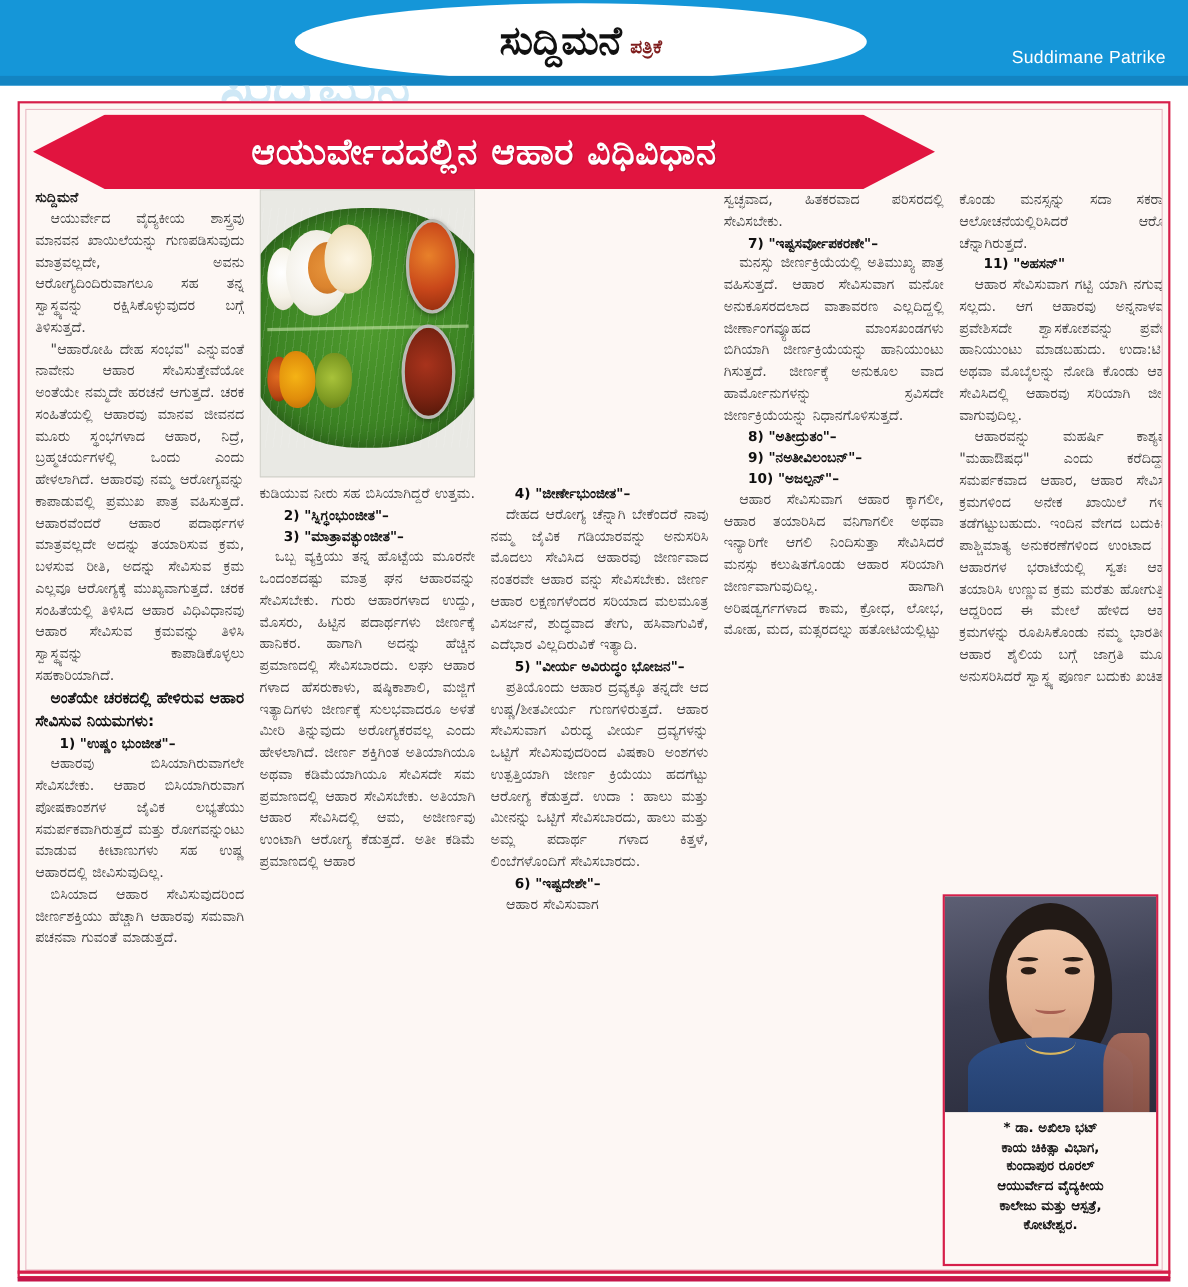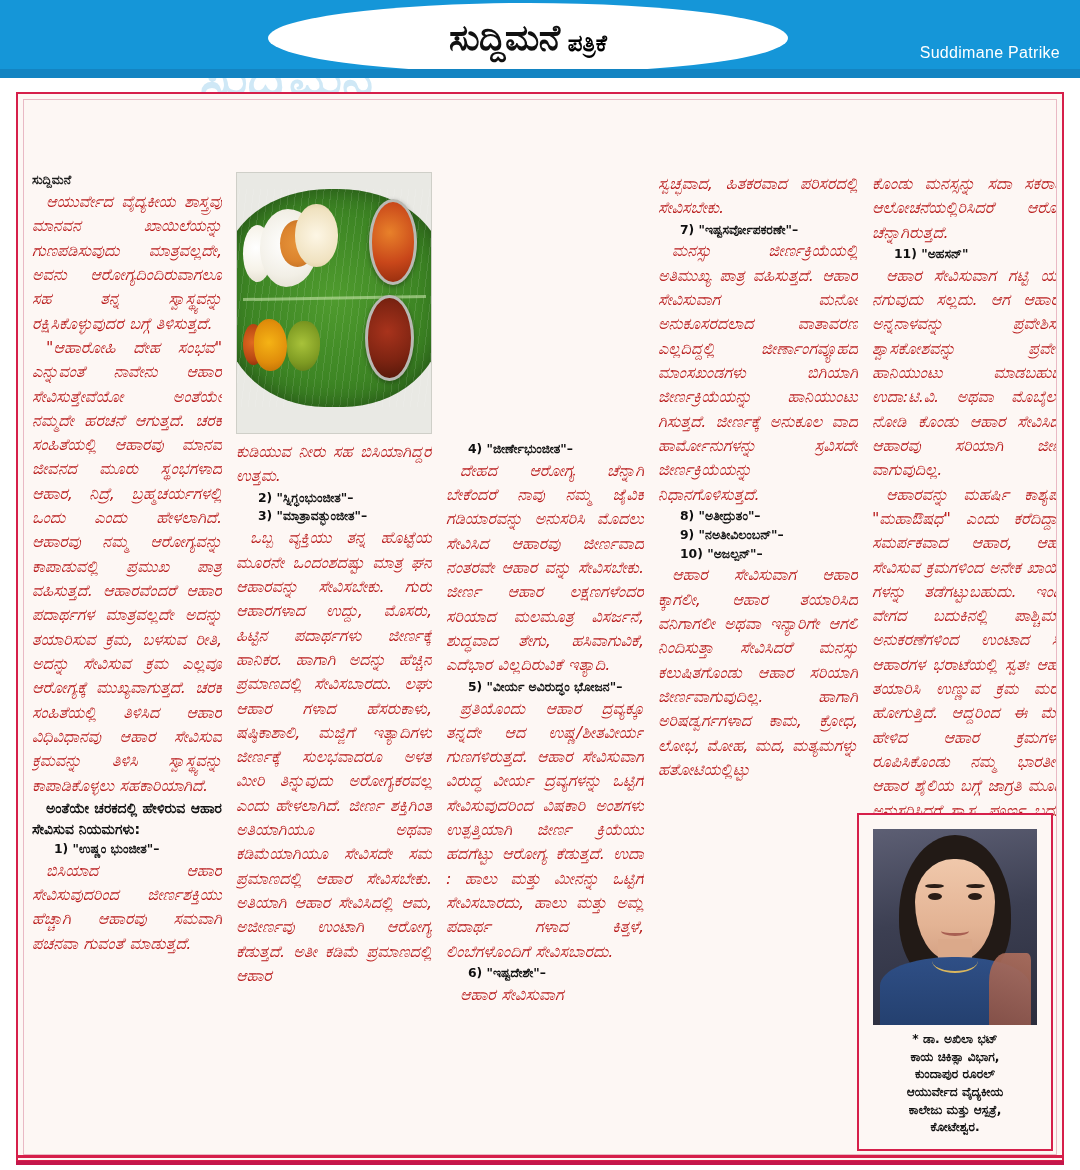--- a/index.html
+++ b/index.html
@@ -27,21 +27,21 @@
     gap: 8px;
   }
   .logo-main {
     font-family: "DejaVu Sans", sans-serif;
     font-size: 36px; font-weight: bold; color: #111;
     letter-spacing: -0.5px;
     line-height: 1;
   }
   .logo-sub {
     font-family: "DejaVu Sans", sans-serif;
-    font-size: 23px; font-weight: bold; color: #000000;
+    font-size: 17px; font-weight: bold; color: #7f1d1d;
     padding-top: 10px;
   }
   .masthead-en {
     position: absolute; right: 20px; top: 44px;
     color: #ffffff; font-size: 16px; letter-spacing: 0.3px;
     font-family: "Liberation Sans", sans-serif;
   }
   .masthead-strip {
     position: absolute; left: 0; bottom: 0;
     width: 1080px; height: 9px; background: #1384c2;
@@ -110,28 +110,27 @@
   }
   .col { position: relative; overflow: hidden; }
 
   .byline {
     font-family: "DejaVu Sans", sans-serif;
     font-size: 12.5px; font-weight: bold; color: #1b1b1b;
     margin-bottom: 2px;
   }
   p.body {
     font-family: "DejaVu Sans", sans-serif;
-    font-size: 16px;
+    font-size: 13px;
     line-height: 1.52;
-    color: #b91c1c;
+    color: #404040;
     text-align: justify;
     text-indent: 14px;
     margin: 0;
     word-spacing: 0.5px;
-    font-style: italic;
   }
   p.body.noind { text-indent: 0; }
   p.subhead {
     font-family: "DejaVu Sans", sans-serif;
     font-size: 14px; font-weight: bold; color: #0f0f0f;
     line-height: 1.5; text-align: justify; margin: 0;
     text-indent: 14px;
   }
   p.item {
     font-family: "DejaVu Sans", sans-serif;
@@ -228,21 +227,21 @@
     background: radial-gradient(circle at 45% 45%, #e06a20 0%, #b64512 70%, #852d09 100%);
   }
 
   
   .author-box {
     position: absolute;
     right: 3px; bottom: 3px;
     width: 196px; height: 338px;
     border: 2px solid #d61f4a;
     background: #fdf7f4;
-    padding: 14px;
+    padding: 0;
   }
   .author-photo {
     position: relative;
     width: 100%; height: 196px;
     overflow: hidden;
     background: linear-gradient(170deg, #5d5f74 0%, #3c3f52 45%, #2b2d3d 100%);
   }
   .ap-hair {
     position: absolute; left: 50%; top: 6px;
     transform: translateX(-50%);
@@ -337,29 +336,35 @@
   <div class="masthead-strip"></div>
 </div>
 
 <div class="watermark-band">
   <div class="watermark-text">ಸುದ್ದಿಮನೆ</div>
 </div>
 
 <div class="page">
  <div class="page-inner">
 
+  <div class="headline-wrap">
+    <div class="ribbon">
+      <span class="ribbon-text">ಆಯುರ್ವೇದದಲ್ಲಿನ ಆಹಾರ ವಿಧಿವಿಧಾನ</span>
+    </div>
+  </div>
 
   <div class="cols">
 
     <div class="col">
       <div class="byline">ಸುದ್ದಿಮನೆ</div>
       <p class="body">ಆಯುರ್ವೇದ ವೈದ್ಯಕೀಯ ಶಾಸ್ತ್ರವು ಮಾನವನ ಖಾಯಿಲೆಯನ್ನು ಗುಣಪಡಿಸುವುದು ಮಾತ್ರವಲ್ಲದೇ, ಅವನು ಆರೋಗ್ಯದಿಂದಿರುವಾಗಲೂ ಸಹ ತನ್ನ ಸ್ವಾಸ್ಥ್ಯವನ್ನು ರಕ್ಷಿಸಿಕೊಳ್ಳುವುದರ ಬಗ್ಗೆ ತಿಳಿಸುತ್ತದೆ.</p>
       <p class="body">"ಆಹಾರೋಹಿ ದೇಹ ಸಂಭವ" ಎನ್ನುವಂತೆ ನಾವೇನು ಆಹಾರ ಸೇವಿಸುತ್ತೇವೆಯೋ ಅಂತೆಯೇ ನಮ್ಮದೇ ಹರಚನೆ ಆಗುತ್ತದೆ. ಚರಕ ಸಂಹಿತೆಯಲ್ಲಿ ಆಹಾರವು ಮಾನವ ಜೀವನದ ಮೂರು ಸ್ಥಂಭಗಳಾದ ಆಹಾರ, ನಿದ್ರೆ, ಬ್ರಹ್ಮಚರ್ಯಗಳಲ್ಲಿ ಒಂದು ಎಂದು ಹೇಳಲಾಗಿದೆ. ಆಹಾರವು ನಮ್ಮ ಆರೋಗ್ಯವನ್ನು ಕಾಪಾಡುವಲ್ಲಿ ಪ್ರಮುಖ ಪಾತ್ರ ವಹಿಸುತ್ತದೆ. ಆಹಾರವೆಂದರೆ ಆಹಾರ ಪದಾರ್ಥಗಳ ಮಾತ್ರವಲ್ಲದೇ ಅದನ್ನು ತಯಾರಿಸುವ ಕ್ರಮ, ಬಳಸುವ ರೀತಿ, ಅದನ್ನು ಸೇವಿಸುವ ಕ್ರಮ ಎಲ್ಲವೂ ಆರೋಗ್ಯಕ್ಕೆ ಮುಖ್ಯವಾಗುತ್ತದೆ. ಚರಕ ಸಂಹಿತೆಯಲ್ಲಿ ತಿಳಿಸಿದ ಆಹಾರ ವಿಧಿವಿಧಾನವು ಆಹಾರ ಸೇವಿಸುವ ಕ್ರಮವನ್ನು ತಿಳಿಸಿ ಸ್ವಾಸ್ಥ್ಯವನ್ನು ಕಾಪಾಡಿಕೊಳ್ಳಲು ಸಹಕಾರಿಯಾಗಿದೆ.</p>
       <p class="subhead">ಅಂತೆಯೇ ಚರಕದಲ್ಲಿ ಹೇಳಿರುವ ಆಹಾರ ಸೇವಿಸುವ ನಿಯಮಗಳು:</p>
       <p class="item">1)  "ಉಷ್ಣಂ ಭುಂಜೀತ"–</p>
+      <p class="body">ಆಹಾರವು ಬಿಸಿಯಾಗಿರುವಾಗಲೇ ಸೇವಿಸಬೇಕು. ಆಹಾರ ಬಿಸಿಯಾಗಿರುವಾಗ ಪೋಷಕಾಂಶಗಳ ಜೈವಿಕ ಲಭ್ಯತೆಯು ಸಮರ್ಪಕವಾಗಿರುತ್ತದೆ ಮತ್ತು ರೋಗವನ್ನುಂಟು ಮಾಡುವ ಕೀಟಾಣುಗಳು ಸಹ ಉಷ್ಣ ಆಹಾರದಲ್ಲಿ ಜೀವಿಸುವುದಿಲ್ಲ.</p>
       <p class="body">ಬಿಸಿಯಾದ ಆಹಾರ ಸೇವಿಸುವುದರಿಂದ ಜೀರ್ಣಶಕ್ತಿಯು ಹೆಚ್ಚಾಗಿ ಆಹಾರವು ಸಮವಾಗಿ ಪಚನವಾ ಗುವಂತೆ ಮಾಡುತ್ತದೆ.</p>
     </div>
 
     <div class="col">
       <div class="photo">
         <div class="leaf">
           <div class="leaf-veins"></div>
           <div class="leaf-rib"></div>
         </div>
         <div class="poppad"></div>
@@ -388,21 +393,21 @@
       <p class="body">ಆಹಾರ ಸೇವಿಸುವಾಗ</p>
     </div>
 
     <div class="col">
       <p class="body noind">ಸ್ವಚ್ಛವಾದ, ಹಿತಕರವಾದ ಪರಿಸರದಲ್ಲಿ ಸೇವಿಸಬೇಕು.</p>
       <p class="item">7)  "ಇಷ್ಟಸರ್ವೋಪಕರಣೇ"–</p>
       <p class="body">ಮನಸ್ಸು ಜೀರ್ಣಕ್ರಿಯೆಯಲ್ಲಿ ಅತಿಮುಖ್ಯ ಪಾತ್ರ ವಹಿಸುತ್ತದೆ. ಆಹಾರ ಸೇವಿಸುವಾಗ ಮನೋ ಅನುಕೂಸರದಲಾದ ವಾತಾವರಣ ಎಲ್ಲದಿದ್ದಲ್ಲಿ ಜೀರ್ಣಾಂಗವ್ಯೂಹದ ಮಾಂಸಖಂಡಗಳು ಬಿಗಿಯಾಗಿ ಜೀರ್ಣಕ್ರಿಯೆಯನ್ನು ಹಾನಿಯುಂಟು ಗಿಸುತ್ತದೆ. ಜೀರ್ಣಕ್ಕೆ ಅನುಕೂಲ ವಾದ ಹಾರ್ಮೋನುಗಳನ್ನು ಸ್ರವಿಸದೇ ಜೀರ್ಣಕ್ರಿಯೆಯನ್ನು ನಿಧಾನಗೊಳಿಸುತ್ತದೆ.</p>
       <p class="item">8)  "ಅತೀದ್ರುತಂ"–</p>
       <p class="item">9)  "ನಅತೀವಿಲಂಬನ್"–</p>
       <p class="item">10)  "ಅಜಲ್ಪನ್"–</p>
-      <p class="body">ಆಹಾರ ಸೇವಿಸುವಾಗ ಆಹಾರ ಕ್ಕಾಗಲೀ, ಆಹಾರ ತಯಾರಿಸಿದ ವನಿಗಾಗಲೀ ಅಥವಾ ಇನ್ಯಾರಿಗೇ ಆಗಲಿ ನಿಂದಿಸುತ್ತಾ ಸೇವಿಸಿದರೆ ಮನಸ್ಸು ಕಲುಷಿತಗೊಂಡು ಆಹಾರ ಸರಿಯಾಗಿ ಜೀರ್ಣವಾಗುವುದಿಲ್ಲ. ಹಾಗಾಗಿ ಅರಿಷಡ್ವರ್ಗಗಳಾದ ಕಾಮ, ಕ್ರೋಧ, ಲೋಭ, ಮೋಹ, ಮದ, ಮತ್ಯಮಗಳ್ನು ಹತೋಟಿಯಲ್ಲಿಟ್ಟು</p>
+      <p class="body">ಆಹಾರ ಸೇವಿಸುವಾಗ ಆಹಾರ ಕ್ಕಾಗಲೀ, ಆಹಾರ ತಯಾರಿಸಿದ ವನಿಗಾಗಲೀ ಅಥವಾ ಇನ್ಯಾರಿಗೇ ಆಗಲಿ ನಿಂದಿಸುತ್ತಾ ಸೇವಿಸಿದರೆ ಮನಸ್ಸು ಕಲುಷಿತಗೊಂಡು ಆಹಾರ ಸರಿಯಾಗಿ ಜೀರ್ಣವಾಗುವುದಿಲ್ಲ. ಹಾಗಾಗಿ ಅರಿಷಡ್ವರ್ಗಗಳಾದ ಕಾಮ, ಕ್ರೋಧ, ಲೋಭ, ಮೋಹ, ಮದ, ಮತ್ಸರದಲ್ನು ಹತೋಟಿಯಲ್ಲಿಟ್ಟು</p>
     </div>
 
     <div class="col">
       <p class="body noind">ಕೊಂಡು ಮನಸ್ಸನ್ನು ಸದಾ ಸಕರಾತ್ಮಕ ಆಲೋಚನೆಯಲ್ಲಿರಿಸಿದರೆ ಆರೋಗ್ಯ ಚೆನ್ನಾಗಿರುತ್ತದೆ.</p>
       <p class="item">11)  "ಅಹಸನ್"</p>
       <p class="body">ಆಹಾರ ಸೇವಿಸುವಾಗ ಗಟ್ಟಿ ಯಾಗಿ ನಗುವುದು ಸಲ್ಲದು. ಆಗ ಆಹಾರವು ಅನ್ನನಾಳವನ್ನು ಪ್ರವೇಶಿಸದೇ ಶ್ವಾಸಕೋಶವನ್ನು ಪ್ರವೇಶಿಸಿ ಹಾನಿಯುಂಟು ಮಾಡಬಹುದು. ಉದಾ:ಟಿ.ವಿ. ಅಥವಾ ಮೊಬೈಲನ್ನು ನೋಡಿ ಕೊಂಡು ಆಹಾರ ಸೇವಿಸಿದಲ್ಲಿ ಆಹಾರವು ಸರಿಯಾಗಿ ಜೀರ್ಣ ವಾಗುವುದಿಲ್ಲ.</p>
       <p class="body">ಆಹಾರವನ್ನು ಮಹರ್ಷಿ ಕಾಶ್ಯಪರು "ಮಹಾಔಷಧ" ಎಂದು ಕರೆದಿದ್ದಾರೆ. ಸಮರ್ಪಕವಾದ ಆಹಾರ, ಆಹಾರ ಸೇವಿಸುವ ಕ್ರಮಗಳಿಂದ ಅನೇಕ ಖಾಯಿಲೆ ಗಳನ್ನು ತಡೆಗಟ್ಟುಬಹುದು. ಇಂದಿನ ವೇಗದ ಬದುಕಿನಲ್ಲಿ ಪಾಶ್ಚಿಮಾತ್ಯ ಅನುಕರಣೆಗಳಿಂದ ಉಂಟಾದ ಸಿದ್ಧ ಆಹಾರಗಳ ಭರಾಟೆಯಲ್ಲಿ ಸ್ವತಃ ಆಹಾರ ತಯಾರಿಸಿ ಉಣ್ಣುವ ಕ್ರಮ ಮರೆತು ಹೋಗುತ್ತಿದೆ. ಆದ್ದರಿಂದ ಈ ಮೇಲೆ ಹೇಳಿದ ಆಹಾರ ಕ್ರಮಗಳನ್ನು ರೂಪಿಸಿಕೊಂಡು ನಮ್ಮ ಭಾರತೀಯ ಆಹಾರ ಶೈಲಿಯ ಬಗ್ಗೆ ಜಾಗ್ರತಿ ಮೂಡಿಸಿ ಅನುಸರಿಸಿದರೆ ಸ್ವಾಸ್ಥ್ಯ ಪೂರ್ಣ ಬದುಕು ಖಚಿತ.</p>
     </div>
 
   </div>

